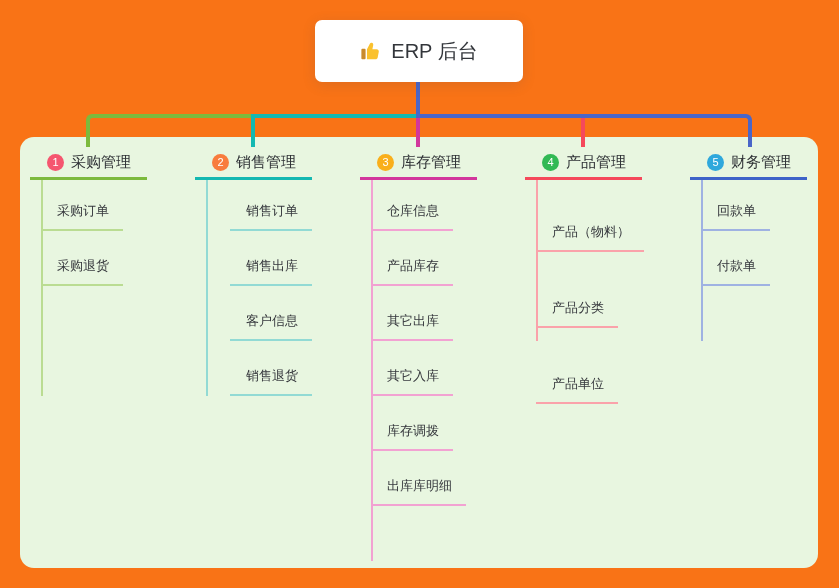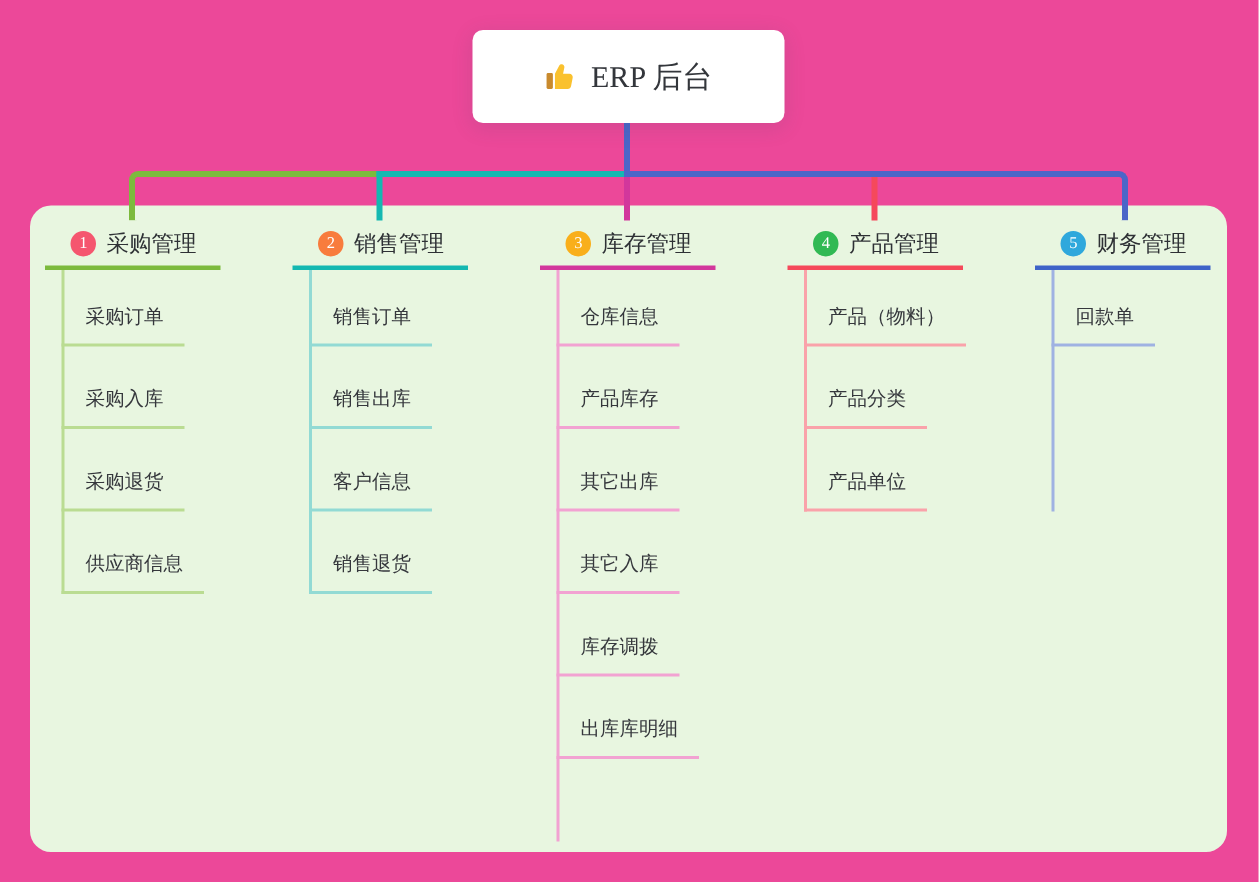--- a/index.html
+++ b/index.html
@@ -1,17 +1,17 @@
 <!DOCTYPE html>
 <html><head>
 <meta charset="utf-8">
 <style>
   * { margin:0; padding:0; box-sizing:border-box; }
   body { background:#ffffff; font-family:"Liberation Sans","DejaVu Sans",sans-serif; }
-  .canvas { position:relative; width:839px; height:588px; background:#ec4899; overflow:hidden;font-family:Liberation Serif, serif; }
+  .canvas { position:relative; width:839px; height:588px; background:#f97316; overflow:hidden; }
 
   
   .panel { position:absolute; left:20px; top:137px; width:798px; height:431px;
            background:#E8F6E0; border-radius:14px; }
 
   
   .root-node { position:absolute; left:315px; top:20px; width:208px; height:62px;
                background:#ffffff; border-radius:7px; box-shadow:0 3px 14px rgba(60,70,90,.14);
                display:flex; align-items:center; justify-content:center; gap:9px;
                font-size:20px; color:#33363b; font-weight:500; z-index:5; }
@@ -42,29 +42,29 @@
          padding:0 14px 9px 16px; border-bottom:2px solid #0f172a; font-size:13px;
          color:#35373c; white-space:nowrap; }
   .row:first-child { height:51px; }
 
   .b1 { left:30px; }  .b1 .branch-title { border-bottom-color:#7CBA3D; }
   .b1 .badge { background:#F5566F; } .b1 .vline { background:#BADC92; height:216px; }
   .b1 .row { border-bottom-color:#BADC92; }
 
   .b2 { left:195px; } .b2 .branch-title { border-bottom-color:#14B8B1; }
   .b2 .badge { background:#F87C3D; } .b2 .vline { background:#92DAD4; height:216px; }
-  .b2 .row { border-bottom-color:#92DAD4; }
+  .b2 .row { border-bottom-color:#92DAD4;margin-left:24px; }
 
   .b3 { left:360px; } .b3 .branch-title { border-bottom-color:#D2379C; }
   .b3 .badge { background:#F9AF1B; } .b3 .vline { background:#F2A2D2; height:381px; }
   .b3 .row { border-bottom-color:#F2A2D2; }
 
   .b4 { left:525px; } .b4 .branch-title { border-bottom-color:#F5495B; }
   .b4 .badge { background:#31B954; } .b4 .vline { background:#FAA2AA; height:161px; }
-  .b4 .row { border-bottom-color:#FAA2AA; }
+  .b4 .row { border-bottom-color:#FAA2AA;margin-top:21px; }
 
   .b5 { left:690px; } .b5 .branch-title { border-bottom-color:#3E63C8; }
   .b5 .badge { background:#2FA8DC; } .b5 .vline { background:#9FB2E2; height:161px; }
   .b5 .row { border-bottom-color:#9FB2E2; }
 </style>
 </head>
 <body>
 
 <div class="canvas">
 
@@ -88,23 +88,21 @@
   </div>
 
   <div class="branch b1">
     <div class="branch-title">
       <span class="badge">1</span>
       <span>采购管理</span>
     </div>
     <div class="vline"></div>
     <div class="children">
       <div class="row">采购订单</div>
-      <div class="row">采购入库</div>
       <div class="row">采购退货</div>
-      <div class="row">供应商信息</div>
     </div>
   </div>
 
   <div class="branch b2">
     <div class="branch-title">
       <span class="badge">2</span>
       <span>销售管理</span>
     </div>
     <div class="vline"></div>
     <div class="children">
@@ -145,16 +143,17 @@
   </div>
 
   <div class="branch b5">
     <div class="branch-title">
       <span class="badge">5</span>
       <span>财务管理</span>
     </div>
     <div class="vline"></div>
     <div class="children">
       <div class="row">回款单</div>
+      <div class="row">付款单</div>
     </div>
   </div>
 
 </div>
 
 </body></html>

